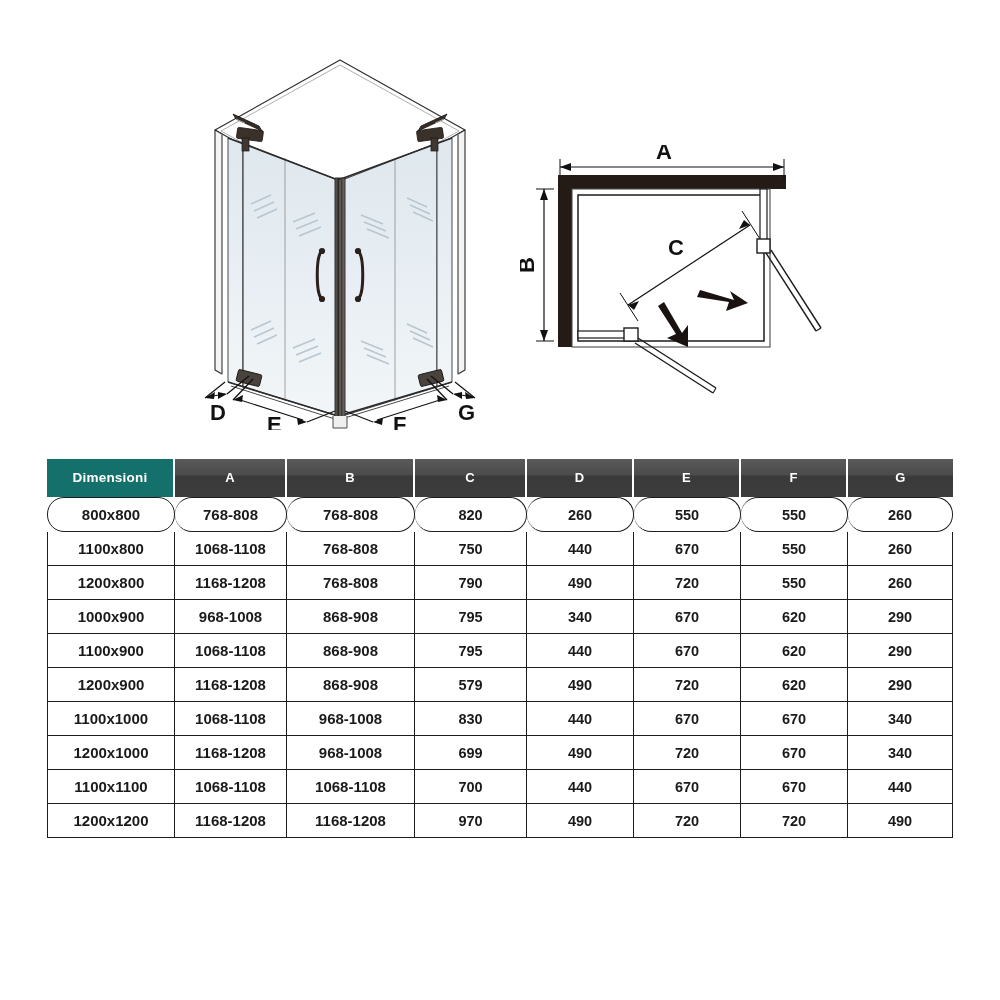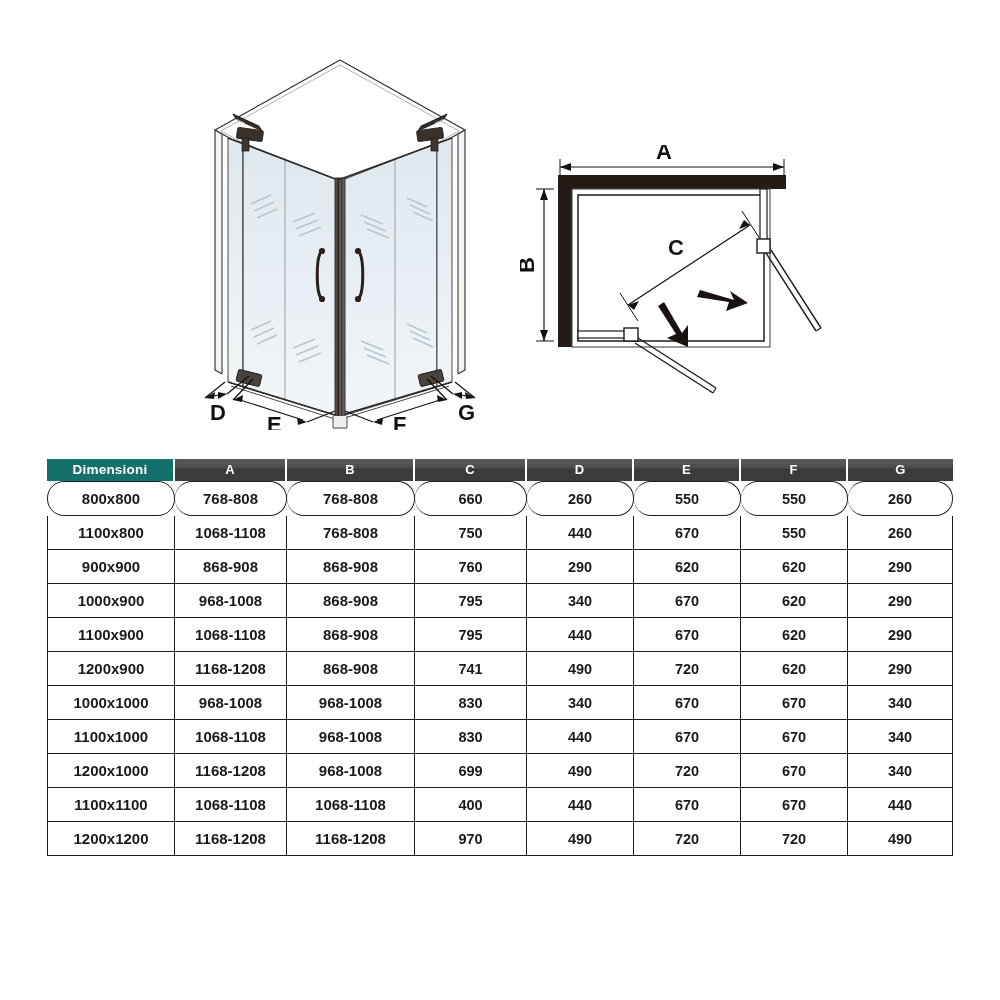--- a/index.html
+++ b/index.html
@@ -21,21 +21,21 @@
   
   .spec-table{
     position:absolute;
     left:47px;top:459px;
     width:906px;
     border-collapse:separate;
     border-spacing:0;
     table-layout:fixed;
   }
   .spec-table th{
-    height:22px;
+    height:38px;
     padding:0;
     color:#ffffff;
     font-size:13px;
     font-weight:bold;
     text-align:center;
     letter-spacing:.2px;
     background:linear-gradient(to bottom,#5a5a5a 0%,#4b4b4b 42%,#3a3a3a 45%,#3c3c3c 100%);
     border-right:2px solid #ffffff;
     line-height:22px;
   }
@@ -318,45 +318,45 @@
         <th>E</th>
         <th>F</th>
         <th>G</th>
       </tr>
     </thead>
     <tbody id="table-body">
         <tr>
           <td>800x800</td>
           <td>768-808</td>
           <td>768-808</td>
-          <td class="num">660</td>
+          <td class="num">820</td>
           <td class="num">260</td>
           <td class="num">550</td>
           <td class="num">550</td>
           <td class="num">260</td>
         </tr>
         <tr>
           <td>1100x800</td>
           <td>1068-1108</td>
           <td>768-808</td>
           <td class="num">750</td>
           <td class="num">440</td>
           <td class="num">670</td>
           <td class="num">550</td>
           <td class="num">260</td>
         </tr>
         <tr>
-          <td>900x900</td>
-          <td>868-908</td>
-          <td>868-908</td>
-          <td class="num">760</td>
-          <td class="num">290</td>
-          <td class="num">620</td>
-          <td class="num">620</td>
-          <td class="num">290</td>
+          <td>1200x800</td>
+          <td>1168-1208</td>
+          <td>768-808</td>
+          <td class="num">790</td>
+          <td class="num">490</td>
+          <td class="num">720</td>
+          <td class="num">550</td>
+          <td class="num">260</td>
         </tr>
         <tr>
           <td>1000x900</td>
           <td>968-1008</td>
           <td>868-908</td>
           <td class="num">795</td>
           <td class="num">340</td>
           <td class="num">670</td>
           <td class="num">620</td>
           <td class="num">290</td>
@@ -368,35 +368,25 @@
           <td class="num">795</td>
           <td class="num">440</td>
           <td class="num">670</td>
           <td class="num">620</td>
           <td class="num">290</td>
         </tr>
         <tr>
           <td>1200x900</td>
           <td>1168-1208</td>
           <td>868-908</td>
-          <td class="num">741</td>
+          <td class="num">579</td>
           <td class="num">490</td>
           <td class="num">720</td>
           <td class="num">620</td>
           <td class="num">290</td>
-        </tr>
-        <tr>
-          <td>1000x1000</td>
-          <td>968-1008</td>
-          <td>968-1008</td>
-          <td class="num">830</td>
-          <td class="num">340</td>
-          <td class="num">670</td>
-          <td class="num">670</td>
-          <td class="num">340</td>
         </tr>
         <tr>
           <td>1100x1000</td>
           <td>1068-1108</td>
           <td>968-1008</td>
           <td class="num">830</td>
           <td class="num">440</td>
           <td class="num">670</td>
           <td class="num">670</td>
           <td class="num">340</td>
@@ -408,21 +398,21 @@
           <td class="num">699</td>
           <td class="num">490</td>
           <td class="num">720</td>
           <td class="num">670</td>
           <td class="num">340</td>
         </tr>
         <tr>
           <td>1100x1100</td>
           <td>1068-1108</td>
           <td>1068-1108</td>
-          <td class="num">400</td>
+          <td class="num">700</td>
           <td class="num">440</td>
           <td class="num">670</td>
           <td class="num">670</td>
           <td class="num">440</td>
         </tr>
         <tr>
           <td>1200x1200</td>
           <td>1168-1208</td>
           <td>1168-1208</td>
           <td class="num">970</td>

